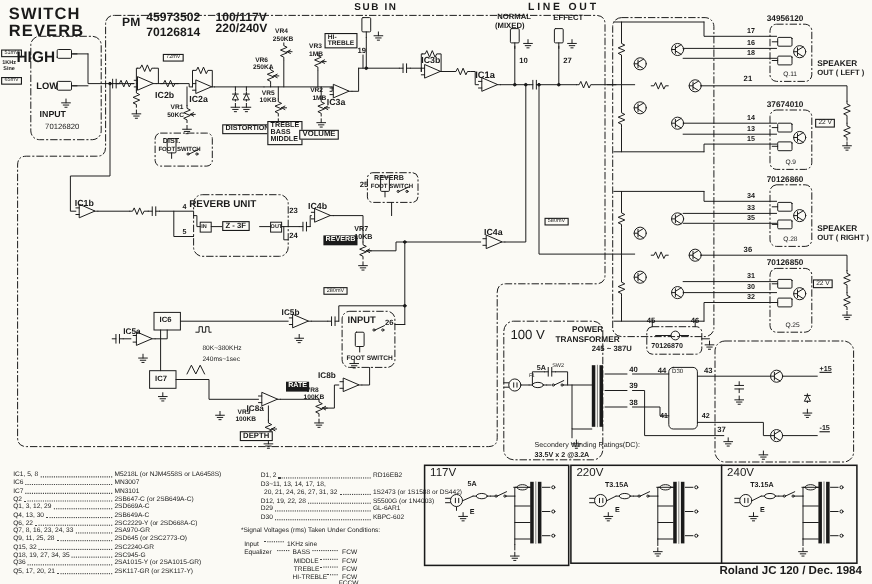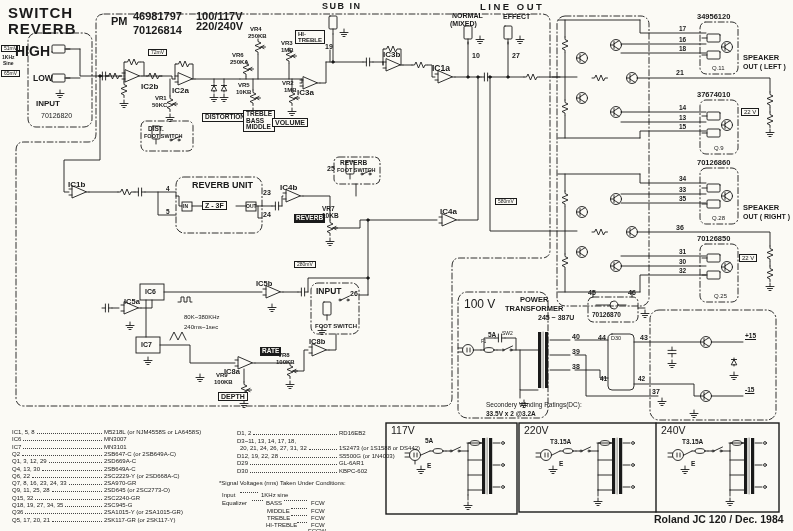--- a/index.html
+++ b/index.html
@@ -353,21 +353,21 @@
   <use href="#gnd" transform="translate(685,466)"></use>
   <use href="#jack" transform="translate(156,134)"></use>
         <use href="#sw" transform="translate(175,140)"></use>
 </g>
 </svg>
 
 <div class="lb b" style="left:8px;top:5px;font-size:15px;letter-spacing:1px">SWITCH</div>
 <div class="lb b" style="left:8px;top:21px;font-size:15px;letter-spacing:1px">REVERB</div>
 
 <div class="lb b" style="left:111px;top:16px;font-size:11px">PM</div>
-<div class="lb b" style="left:133px;top:11px;font-size:11px">46981797</div>
+<div class="lb b" style="left:133px;top:11px;font-size:11px">45973502</div>
 <div class="lb b" style="left:196px;top:11px;font-size:11px">100/117V</div>
 <div class="lb b" style="left:133px;top:25px;font-size:11px">70126814</div>
 <div class="lb b" style="left:196px;top:21px;font-size:11px">220/240V</div>
 
 <div class="lb bx" style="left:1px;top:45px;font-size:5px">51mV</div>
 <div class="lb b" style="left:2px;top:55px;font-size:5px">1KHz</div>
 <div class="lb b" style="left:3px;top:61px;font-size:5px">Sine</div>
 <div class="lb bx" style="left:1px;top:70px;font-size:5px">65mV</div>
 <div class="lb b" style="left:15px;top:44px;font-size:14px">HIGH</div>
 <div class="lb b" style="left:33px;top:74px;font-size:8.5px">LOW</div>
@@ -381,26 +381,26 @@
 <div class="lb b" style="left:503px;top:13px;font-size:7px">EFFECT</div>
 
 <div class="lb b" style="left:141px;top:83px;font-size:8px">IC2b</div>
 <div class="lb b" style="left:172px;top:87px;font-size:8px">IC2a</div>
 <div class="lb b" style="left:297px;top:89px;font-size:8px">IC3a</div>
 <div class="lb b" style="left:383px;top:51px;font-size:8px">IC3b</div>
 <div class="lb b" style="left:432px;top:64px;font-size:8.5px">IC1a</div>
 <div class="lb b" style="left:68px;top:181px;font-size:8px">IC1b</div>
 <div class="lb b" style="left:280px;top:184px;font-size:8px">IC4b</div>
 <div class="lb b" style="left:440px;top:208px;font-size:8px">IC4a</div>
-<div class="lb b" style="left:124px;top:298px;font-size:7.5px">IC5a</div>
+<div class="lb b" style="left:112px;top:298px;font-size:7.5px">IC5a</div>
 <div class="lb b" style="left:256px;top:280px;font-size:7.5px">IC5b</div>
 <div class="lb b" style="left:145px;top:288px;font-size:7px">IC6</div>
 <div class="lb b" style="left:141px;top:341px;font-size:7px">IC7</div>
 <div class="lb b" style="left:224px;top:368px;font-size:7.5px">IC8a</div>
-<div class="lb b" style="left:309px;top:338px;font-size:7.5px">IC8b</div>
+<div class="lb b" style="left:289px;top:338px;font-size:7.5px">IC8b</div>
 
 <div class="lb b" style="left:155px;top:95px;font-size:6px">VR1</div>
 <div class="lb b" style="left:152px;top:102px;font-size:6px">50KC</div>
 <div class="lb b" style="left:282px;top:80px;font-size:6px">VR2</div>
 <div class="lb b" style="left:284px;top:87px;font-size:6px">1MB</div>
 <div class="lb b" style="left:281px;top:40px;font-size:6px">VR3</div>
 <div class="lb b" style="left:281px;top:47px;font-size:6px">1MB</div>
 <div class="lb b" style="left:250px;top:26px;font-size:6px">VR4</div>
 <div class="lb b" style="left:248px;top:33px;font-size:6px">250KB</div>
 <div class="lb b" style="left:238px;top:82px;font-size:6px">VR5</div>
@@ -420,21 +420,21 @@
   <div>BASS</div>
   <div>MIDDLE</div>
 </div>
 <div class="lb bx b" style="left:272px;top:118px;font-size:7px">VOLUME</div>
 <div class="lb bx b" style="left:295px;top:30px;font-size:6px">
   <div>HI-</div>
   <div>TREBLE</div>
 </div>
 <div class="lb b" style="left:148px;top:126px;font-size:6.5px">DIST.</div>
 <div class="lb b" style="left:144px;top:134px;font-size:5.5px">FOOT SWITCH</div>
-<div class="lb b" style="left:192px;top:181px;font-size:9px">REVERB UNIT</div>
+<div class="lb b" style="left:172px;top:181px;font-size:9px">REVERB UNIT</div>
 <div class="lb bx b" style="left:202px;top:201px;font-size:7px">Z - 3F</div>
 <div class="lb b" style="left:183px;top:204px;font-size:5px">IN</div>
 <div class="lb b" style="left:246px;top:204px;font-size:5px">OUT</div>
 <div class="lb b" style="left:340px;top:160px;font-size:6.5px">REVERB</div>
 <div class="lb b" style="left:337px;top:168px;font-size:5.5px">FOOT SWITCH</div>
 <div class="lb b" style="left:316px;top:287px;font-size:8.5px">INPUT</div>
 <div class="lb b" style="left:315px;top:323px;font-size:6px">FOOT SWITCH</div>
 <div class="lb inv" style="left:294px;top:214px;font-size:6.5px">REVERB</div>
 <div class="lb inv" style="left:260px;top:347px;font-size:6.5px">RATE</div>
 <div class="lb bx b" style="left:218px;top:392px;font-size:7px">DEPTH</div>

